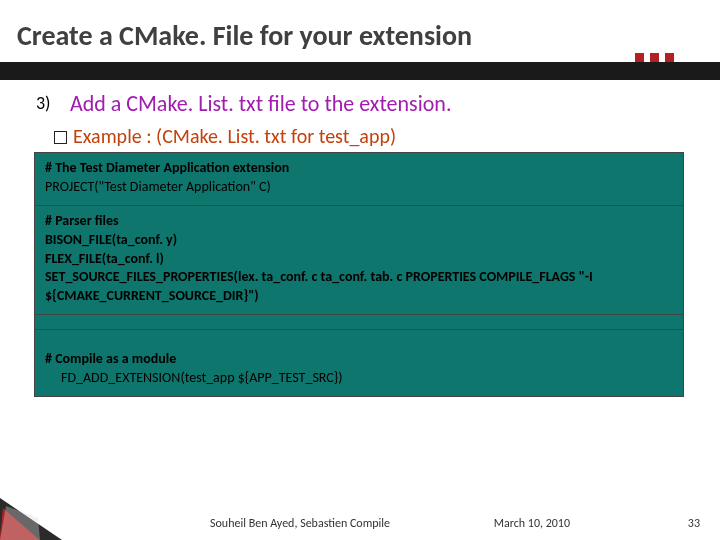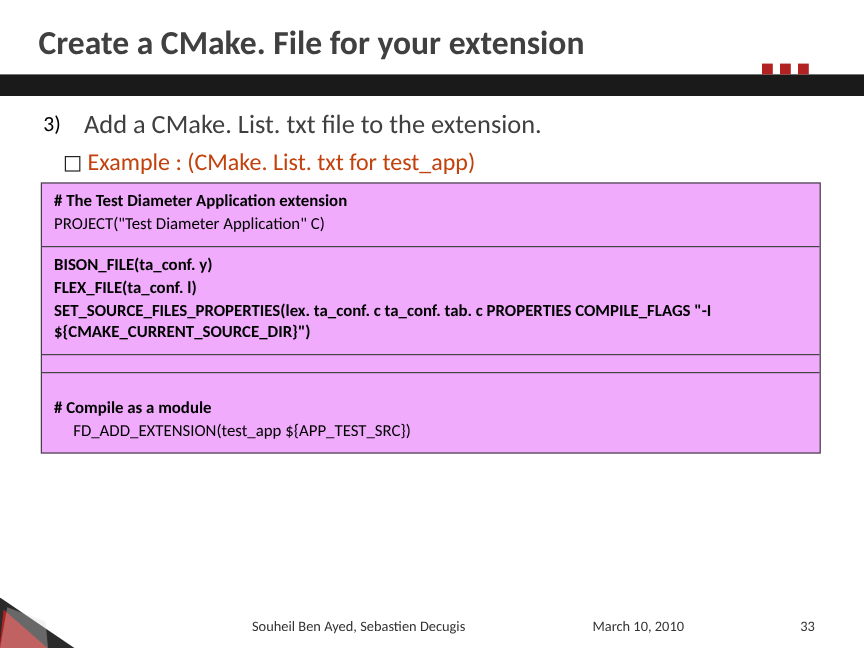--- a/index.html
+++ b/index.html
@@ -14,21 +14,21 @@
     position: relative;
   }
   .slide {
     position: relative;
     width: 720px;
     height: 540px;
     box-sizing: border-box;
   }
   .title {
     position: absolute;
-    left: 32px;
+    left: 17px;
     top: 18px;
     font-size: 28px;
     font-weight: 700;
     color: #404040;
   }
   .rule-block {
     position: absolute;
     left: 0;
     top: 62px;
     width: 720px;
@@ -54,21 +54,21 @@
     left: 36px;
     top: 92px;
     font-size: 18px;
     color: #000;
   }
   .step-line {
     position: absolute;
     left: 70px;
     top: 90px;
     font-size: 22px;
-    color: #404040;
+    color: #a21caf;
   }
   .example-line {
     position: absolute;
     left: 54px;
     top: 124px;
     font-size: 20px;
     color: #c2410c;
   }
   .bullet-square {
     display: inline-block;
@@ -78,21 +78,21 @@
     margin-right: 6px;
     position: relative;
     top: 1px;
   }
   .code-box {
     position: absolute;
     left: 34px;
     top: 152px;
     width: 650px;
     border: 1px solid #444;
-    background: #f0abfc;
+    background: #0f766e;
     font-size: 14px;
     line-height: 1.35;
     box-sizing: border-box;
   }
   .code-cell {
     border-bottom: 1px solid #444;
     padding: 6px 10px 8px 10px;
   }
   .code-cell:last-child {
     border-bottom: none;
@@ -115,21 +115,21 @@
     bottom: 0;
   }
   .footer-date {
     position: absolute;
     right: 150px;
     bottom: 0;
     margin-left: 17px;
   }
   .footer-page {
     position: absolute;
-    right: 41px;
+    right: 20px;
     bottom: 0;
   }
   .corner-deco {
     position: absolute;
     left: 0;
     bottom: 0;
     width: 62px;
     height: 42px;
     overflow: hidden;
   }
@@ -156,34 +156,35 @@
   <div class="example-line">
     <span class="bullet-square"></span><span>Example : (CMake. List. txt for test_app)</span>
   </div>
 
   <div class="code-box">
     <div class="code-cell">
       <div class="code-comment"># The Test Diameter Application extension</div>
       <div style="white-space:pre-wrap;">PROJECT("Test Diameter Application" C)</div>
     </div>
     <div class="code-cell">
+      <div class="code-comment"># Parser files</div>
       <div style="white-space:pre-wrap;font-weight:bold;">BISON_FILE(ta_conf. y)
 FLEX_FILE(ta_conf. l)
 SET_SOURCE_FILES_PROPERTIES(lex. ta_conf. c ta_conf. tab. c PROPERTIES COMPILE_FLAGS "-I ${CMAKE_CURRENT_SOURCE_DIR}")</div>
     </div>
     <div class="code-cell">
     </div>
     <div class="code-cell">
       <div class="code-comment"># Compile as a module</div>
       <div style="white-space:pre-wrap;padding-left:16px;">FD_ADD_EXTENSION(test_app ${APP_TEST_SRC})</div>
     </div>
   </div>
 
   <div class="footer">
-    <span class="footer-author">Souheil Ben Ayed, Sebastien Decugis</span>
+    <span class="footer-author">Souheil Ben Ayed, Sebastien Compile</span>
     <span class="footer-date">March 10, 2010</span>
     <span class="footer-page">33</span>
   </div>
 
   <div class="corner-deco">
     <svg width="62" height="42" viewBox="0 0 62 42">
       <polygon points="0,42 62,42 0,0" fill="#2b2b2b"></polygon>
       <polygon points="0,42 40,42 0,10" fill="#b22222" transform="translate(4,0) skewX(-6)"></polygon>
       <polygon points="0,42 40,42 38,20 6,8" fill="#d9d9d9" opacity="0.35"></polygon>
     </svg>

